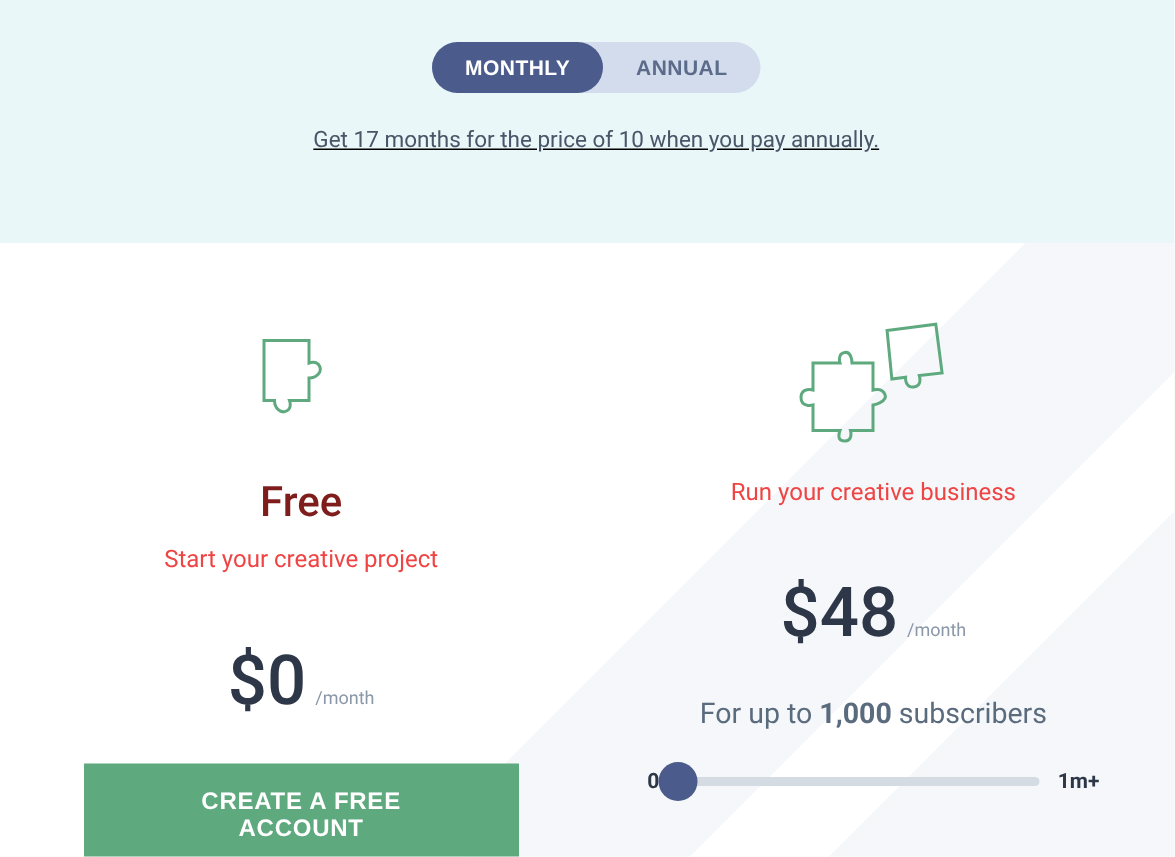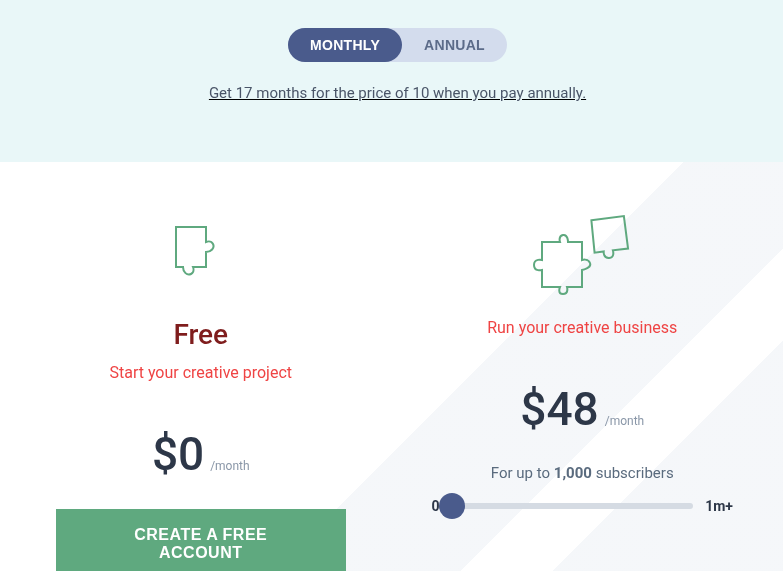--- a/index.html
+++ b/index.html
@@ -108,22 +108,22 @@
       border: none;
       padding: 17px 40px;
       font-size: 16px;
       font-weight: 700;
       letter-spacing: 0.5px;
       cursor: pointer;
       width: 290px;
     }
     .sub-info {
       color: #5a6b7e;
-      font-size: 15px;
-      margin-bottom: 16px;
+      font-size: 19px;
+      margin-bottom: 26px;
     }
     .sub-info b {
       font-weight: 700;
     }
     .slider-wrap {
       display: flex;
       align-items: center;
       gap: 12px;
       padding: 0 10px;
     }

